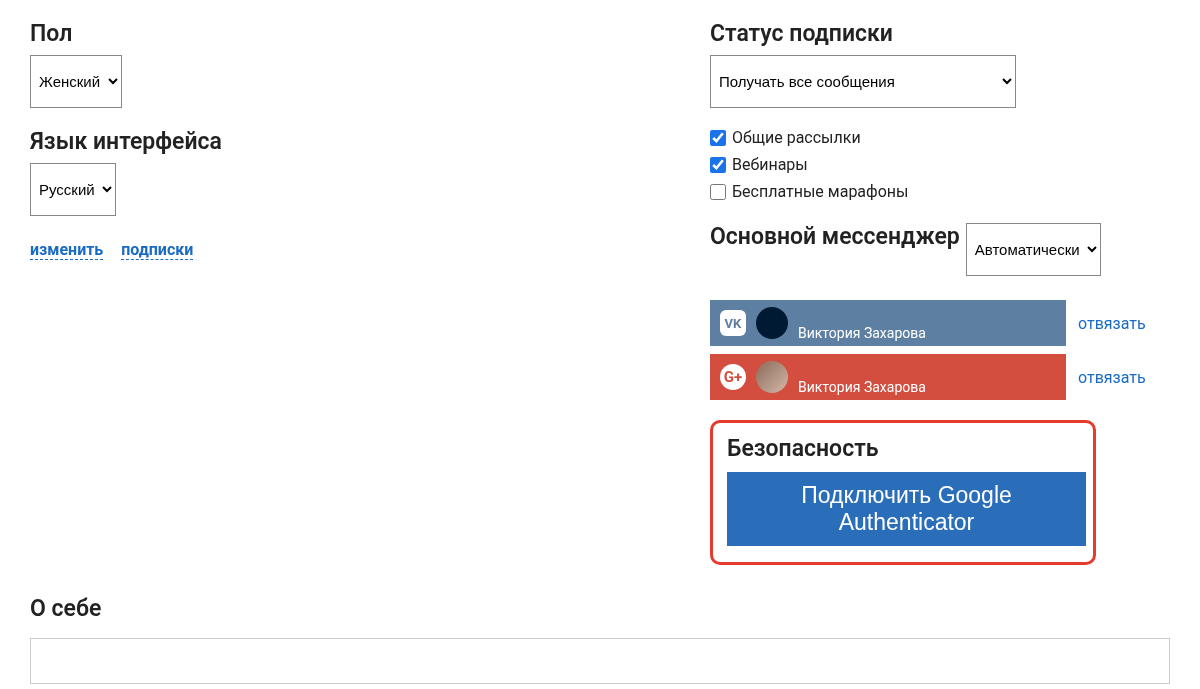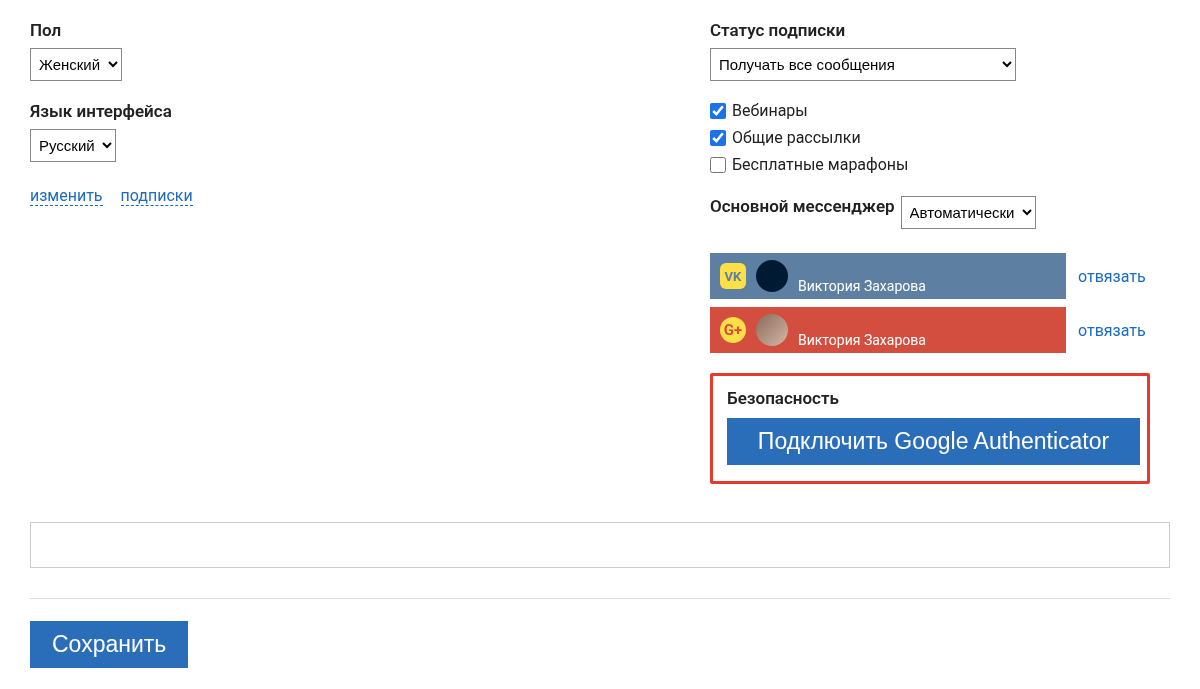--- a/index.html
+++ b/index.html
@@ -10,36 +10,37 @@
   background: #fff;
   padding: 20px 30px;
   width: 1200px;
 }
 .columns { display: flex; gap: 40px; }
 .left-col { flex: 0 0 640px; }
 .right-col { flex: 1; }
 .form-group { margin-bottom: 20px; }
 .form-label {
   font-weight: 600;
-  font-size: 17px;
+  font-size: 23px;
   margin-bottom: 8px;
   display: block;
 }
 select {
   font-size: 15px;
-  padding: 6px 4px;
+  padding: 16px 4px;
   border: 1px solid #888;
   background: #fff;
 }
 .link-action {
   color: #1a6bc4;
   border-bottom: 1px dashed #1a6bc4;
   cursor: pointer;
   font-size: 16px;
   margin-right: 14px;
+  font-weight: bold;
 }
 .checkbox-row { margin-bottom: 8px; display: flex; align-items: center; gap: 6px; }
 .checkbox-row label { font-size: 16px; }
 input[type="checkbox"] {
   width: 16px; height: 16px; accent-color: #1a73e8;
 }
 .messenger-row { display: flex; align-items: flex-start; gap: 6px; margin-bottom: 24px; margin-top: 22px; }
 .messenger-row .form-label { margin-bottom: 0; }
 .social-row {
   display: flex; align-items: center; gap: 12px; margin-bottom: 8px;
@@ -48,41 +49,41 @@
   display: flex; align-items: center;
   height: 46px; width: 356px;
   color: #fff;
 }
 .social-card.vk { background: #5d80a2; }
 .social-card.gp { background: #d34e3e; }
 .social-icon-box {
   width: 46px; height: 46px; display: flex; align-items: center; justify-content: center;
 }
 .social-icon {
-  width: 26px; height: 26px; border-radius: 6px; background: #fde047;
+  width: 26px; height: 26px; border-radius: 6px; background: #ffffff;
   display: flex; align-items: center; justify-content: center;
   font-weight: bold; color: inherit;
 }
 .social-icon.vk-i { color: #5d80a2; font-size: 13px; border-radius: 6px; }
 .social-icon.gp-i { color: #d34e3e; font-size: 15px; border-radius: 50%; }
 .avatar-circle {
   width: 32px; height: 32px; border-radius: 50%; background: #001a33;
   margin-right: 10px;
 }
 .avatar-circle.photo { background: linear-gradient(135deg, #8a6a5a, #d4b8a8); }
 .social-name { font-size: 14px; margin-top: 20px; }
 .unlink {
   color: #1a6bc4; font-size: 16px; cursor: pointer;
 }
 .security-box {
   border: 3px solid #e43b2e;
-  border-radius: 2px;
+  border-radius: 10px;
   padding: 12px 7px 16px 14px;
   margin-top: 20px;
-  width: 440px;
+  width: 386px;
 }
 .security-box .form-label { margin-bottom: 10px; }
 .btn-primary {
   background: #2a6db8;
   color: #fff;
   border: none;
   padding: 10px 22px;
   font-size: 23px;
   cursor: pointer;
 }
@@ -125,25 +126,25 @@
     <div class="form-group">
       <span class="form-label">Статус подписки</span>
       <select style="width:306px;">
         <option>Получать все сообщения</option>
       </select>
     </div>
 
     <div class="form-group">
       <div class="checkbox-row">
         <input type="checkbox" checked="" style="">
-        <label>Вебинары</label>
+        <label>Общие рассылки</label>
       </div>
       <div class="checkbox-row">
         <input type="checkbox" checked="" style="">
-        <label>Общие рассылки</label>
+        <label>Вебинары</label>
       </div>
       <div class="checkbox-row">
         <input type="checkbox" style="">
         <label>Бесплатные марафоны</label>
       </div>
     </div>
 
     <div class="messenger-row">
       <span class="form-label">Основной мессенджер</span>
       <select>
@@ -174,20 +175,21 @@
     </div>
 
     <div class="security-box">
       <span class="form-label">Безопасность</span>
       <button class="btn-primary wide">Подключить Google Authenticator</button>
     </div>
   </div>
 </div>
 
 <div class="about-section">
+  <span class="form-label">О себе</span>
   <input type="text" class="about-input" value="" style="">
 </div>
 
 <hr class="divider">
 
 <button class="btn-primary">Сохранить</button>
 
 
 
 

